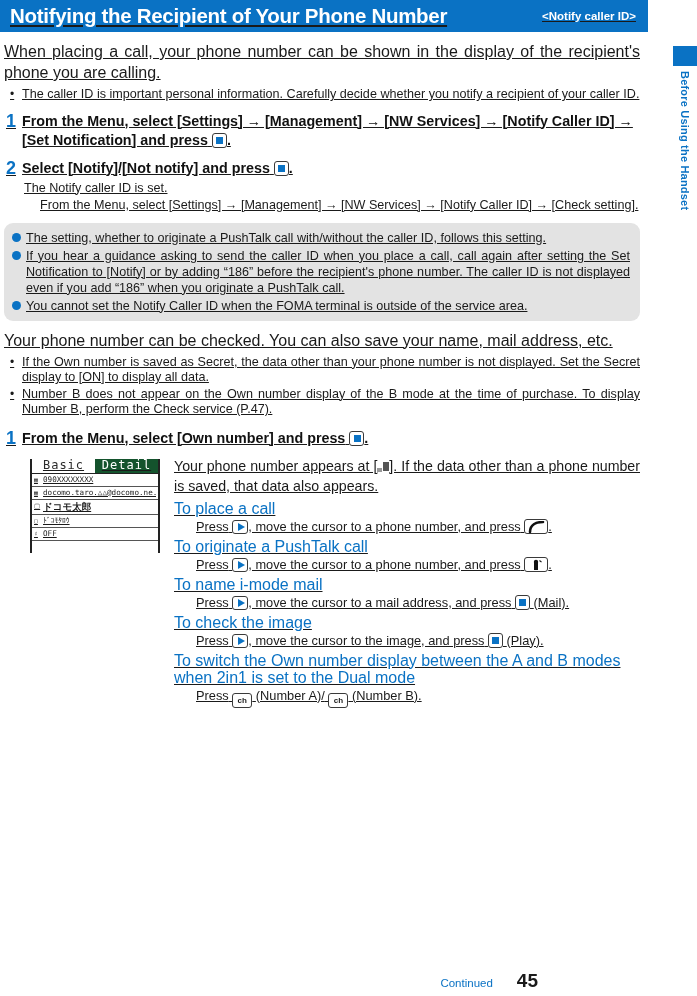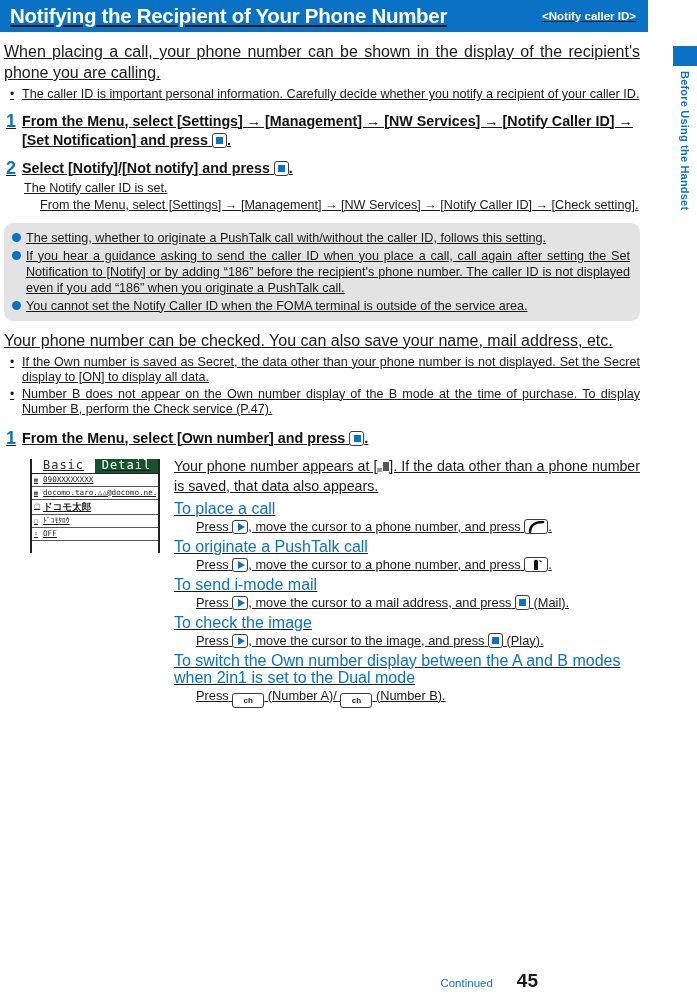--- a/index.html
+++ b/index.html
@@ -216,21 +216,21 @@
     position: relative;
   }
   .key-call svg { position:absolute; left:3px; top:1px; }
   .key-ptalk {
     width: 24px;
     height: 15px;
     position: relative;
   }
   .key-ptalk svg { position:absolute; left:6px; top:1px; }
   .key-ch {
-    width: 32px;
+    width: 20px;
     height: 15px;
     font-size: 8px;
     font-weight: bold;
     font-family: "Liberation Sans", sans-serif;
     color: #1a1a1a;
     line-height: 14px;
   }
   .key-phone-inline {
     display: inline-block;
     vertical-align: -2px;
@@ -473,21 +473,21 @@
               <path d="M2 11 C2 4, 8 1, 15 1" stroke="#111" stroke-width="2.6" fill="none" stroke-linecap="round"></path>
             </svg></span><span>.</span></div>
 
       <div class="sub-head2">To originate a PushTalk call</div>
       <div class="sub-detail2"><span>Press</span>&nbsp;<span class="key key-right"><i></i></span><span>, move the cursor to a phone number, and press</span>&nbsp;<span class="key key-ptalk"><svg width="12" height="13" viewBox="0 0 12 13">
               <rect x="3" y="2" width="4" height="9" fill="#111"></rect>
               <circle cx="5" cy="3" r="2.2" fill="#111"></circle>
               <path d="M8.5 1.5 L10.5 3.2" stroke="#111" stroke-width="1.1" fill="none"></path>
             </svg></span><span>.</span></div>
 
-      <div class="sub-head2">To send i-mode mail</div>
+      <div class="sub-head2">To name i-mode mail</div>
       <div class="sub-detail2"><span>Press</span>&nbsp;<span class="key key-right"><i></i></span><span>, move the cursor to a mail address, and press</span>&nbsp;<span class="key key-select"><i></i></span>&nbsp;<span>(Mail).</span></div>
 
       <div class="sub-head2">To check the image</div>
       <div class="sub-detail2"><span>Press</span>&nbsp;<span class="key key-right"><i></i></span><span>, move the cursor to the image, and press</span>&nbsp;<span class="key key-select"><i></i></span>&nbsp;<span>(Play).</span></div>
 
       <div class="sub-head2">To switch the Own number display between the A and B modes when 2in1 is set to the Dual mode</div>
       <div class="sub-detail2"><span>Press</span>&nbsp;<span class="key key-ch">ch</span>&nbsp;<span>(Number A)/</span>&nbsp;<span class="key key-ch">ch</span>&nbsp;<span>(Number B).</span></div>
     </div>
   </div>
 

